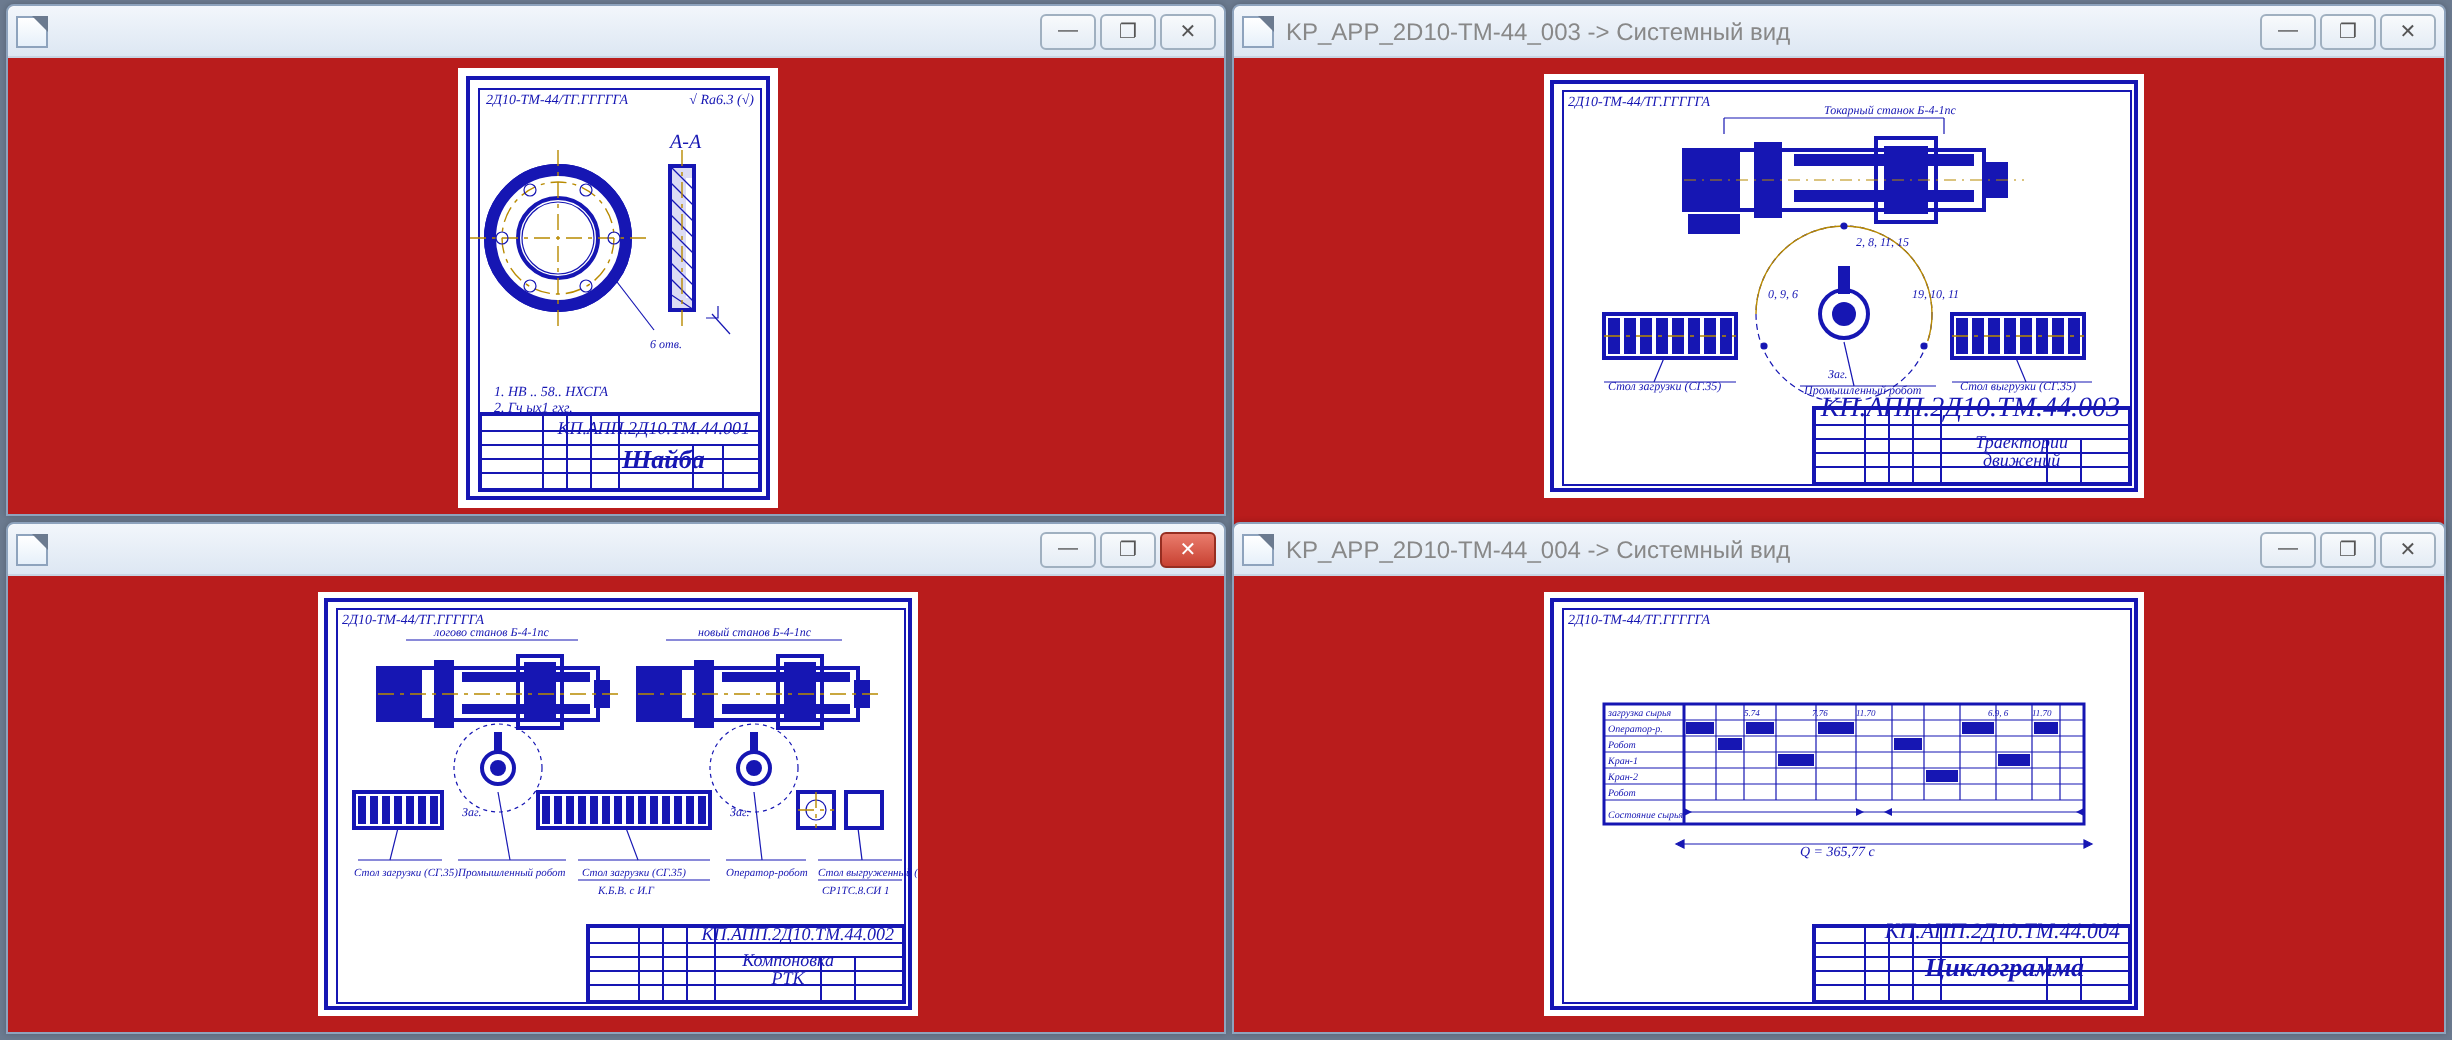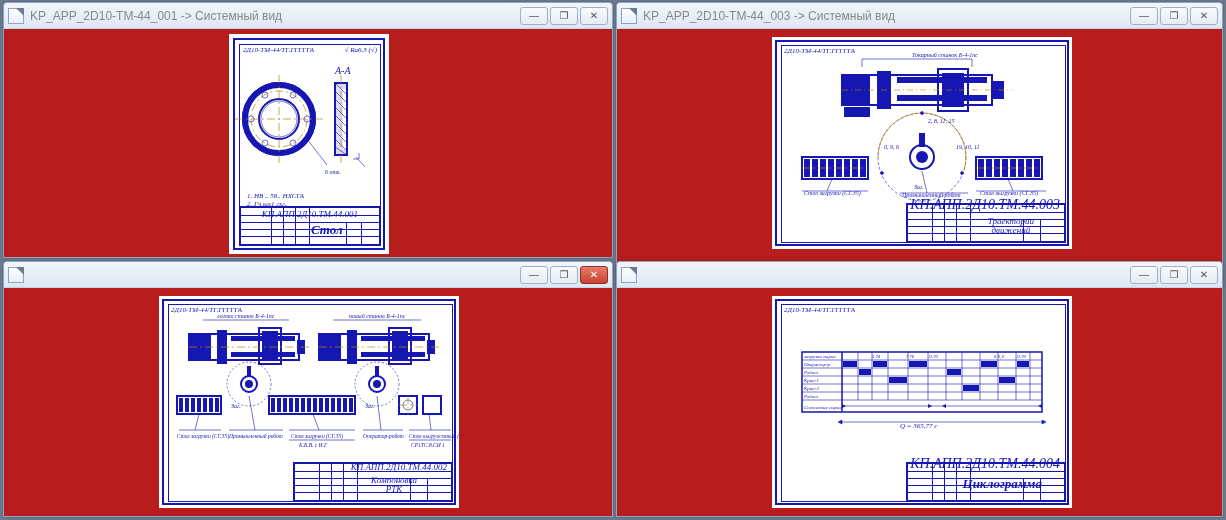--- a/index.html
+++ b/index.html
@@ -84,23 +84,20 @@
   .thinst   { stroke:#1616b3; stroke-width:0.6; fill:none; }
   .dashc    { stroke:#b88a00; stroke-width:0.7; stroke-dasharray:8 3 2 3; fill:none; }
   .yel      { stroke:#b88a00; }
 </style>
 </head>
 <body>
 
 <div class="mdi-child" style="left:3px; top:2px; width:610px; height:256px;">
   <div class="titlebar inactive">
     <span class="icon-doc"></span>
-    <span>
-      <span>KP_APP_2D10-TM-44_001</span><span> -&gt; Системный вид</span>
-    </span>
     <div class="title-btns">
       <div class="title-btn">
           <span>—</span>
         </div>
       <div class="title-btn">
           <span>❐</span>
         </div>
       <div class="title-btn">
           <span>✕</span>
         </div>
@@ -167,22 +164,22 @@
         <div class="col" style="left:54px;"></div>
           <div class="col" style="left:68px;"></div>
         <div class="row" style="top:7px;"></div>
           <div class="row" style="top:14px;"></div>
         <div class="row" style="top:21px;"></div>
           <div class="row" style="top:28px;"></div>
         <div class="col" style="left:105px; top:14px;"></div>
         <div class="col" style="left:120px; top:14px;"></div>
         <div class="row" style="top:14px; left:68px;"></div>
       </div>
-      <div class="itxt md" style="right:31px; bottom:35px; font-size:9px;">КП.АПП.2Д10.ТМ.44.001</div>
-      <div class="itxt lg" style="left:82px; bottom:16px;">Стол</div>
+      <div class="itxt md" style="right:14px; bottom:35px; font-size:9px;">КП.АПП.2Д10.ТМ.44.001</div>
+      <div class="itxt lg" style="left:82px; bottom:16px;">Шайба</div>
     </div>
   </div>
 </div>
 
 <div class="mdi-child" style="left:616px; top:2px; width:607px; height:288px;">
   <div class="titlebar inactive">
     <span class="icon-doc"></span>
     <span>
       <span>KP_APP_2D10-TM-44_003</span><span> -&gt; Системный вид</span>
     </span>
@@ -456,20 +453,23 @@
       </div>
       <div class="itxt md" style="right:12px; bottom:36px; font-size:9px;">КП.АПП.2Д10.ТМ.44.002</div>
       <div class="itxt md" style="right:42px; bottom:14px; font-size:9px; text-align:center; line-height:1;">Компоновка<br>РТК</div>
     </div>
   </div>
 </div>
 
 <div class="mdi-child" style="left:616px; top:261px; width:607px; height:256px;">
   <div class="titlebar inactive">
     <span class="icon-doc"></span>
+    <span>
+      <span>KP_APP_2D10-TM-44_004</span><span> -&gt; Системный вид</span>
+    </span>
     <div class="title-btns">
       <div class="title-btn">
           <span>—</span>
         </div>
       <div class="title-btn">
           <span>❐</span>
         </div>
       <div class="title-btn">
           <span>✕</span>
         </div>
@@ -557,17 +557,17 @@
           <div class="col" style="left:36px;"></div>
         <div class="col" style="left:48px;"></div>
           <div class="col" style="left:62px;"></div>
         <div class="row" style="top:7px;"></div>
           <div class="row" style="top:14px;"></div>
         <div class="row" style="top:21px;"></div>
           <div class="row" style="top:28px;"></div>
         <div class="col" style="left:115px; top:14px;"></div>
           <div class="col" style="left:132px; top:14px;"></div>
       </div>
-      <div class="itxt md" style="right:12px; bottom:36px; font-size:14px;">КП.АПП.2Д10.ТМ.44.004</div>
+      <div class="itxt md" style="right:12px; bottom:36px; font-size:11px;">КП.АПП.2Д10.ТМ.44.004</div>
       <div class="itxt lg" style="right:30px; bottom:16px;">Циклограмма</div>
     </div>
   </div>
 </div>
 
 </body></html>

